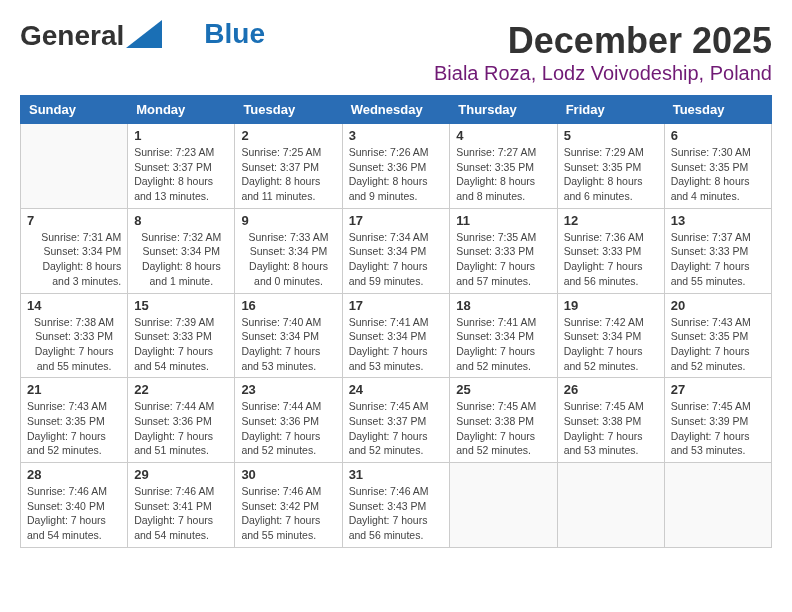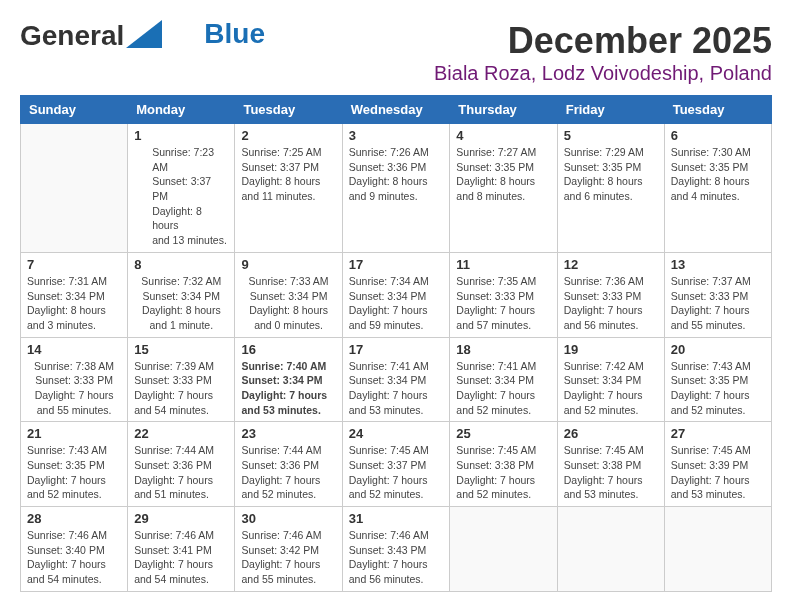--- a/index.html
+++ b/index.html
@@ -112,21 +112,21 @@
       <th>Thursday</th>
       <th>Friday</th>
       <th>Tuesday</th>
     </tr>
   </thead>
   <tbody id="calendar-body">
   <tr>
         <td class="empty"></td>
         <td>
           <div class="day-number">1</div>
-          <div class="day-info" style="white-space: pre-line; margin-left: 18px;">Sunrise: 7:23 AM
+          <div class="day-info" style="white-space: pre-line;">Sunrise: 7:23 AM
 Sunset: 3:37 PM
 Daylight: 8 hours
 and 13 minutes.</div>
         </td>
         <td>
           <div class="day-number">2</div>
           <div class="day-info" style="white-space: pre-line;">Sunrise: 7:25 AM
 Sunset: 3:37 PM
 Daylight: 8 hours
 and 11 minutes.</div>
@@ -156,21 +156,21 @@
           <div class="day-number">6</div>
           <div class="day-info" style="white-space: pre-line;">Sunrise: 7:30 AM
 Sunset: 3:35 PM
 Daylight: 8 hours
 and 4 minutes.</div>
         </td>
       </tr>
       <tr>
         <td>
           <div class="day-number">7</div>
-          <div class="day-info" style="white-space: pre-line;">Sunrise: 7:31 AM
+          <div class="day-info" style="white-space: pre-line; text-align: right;">Sunrise: 7:31 AM
 Sunset: 3:34 PM
 Daylight: 8 hours
 and 3 minutes.</div>
         </td>
         <td>
           <div class="day-number">8</div>
           <div class="day-info" style="white-space: pre-line; text-align: center;">Sunrise: 7:32 AM
 Sunset: 3:34 PM
 Daylight: 8 hours
 and 1 minute.</div>
@@ -221,21 +221,21 @@
         </td>
         <td>
           <div class="day-number">15</div>
           <div class="day-info" style="white-space: pre-line;">Sunrise: 7:39 AM
 Sunset: 3:33 PM
 Daylight: 7 hours
 and 54 minutes.</div>
         </td>
         <td>
           <div class="day-number">16</div>
-          <div class="day-info" style="white-space: pre-line; font-weight: bold;">Sunrise: 7:40 AM
+          <div class="day-info" style="white-space: pre-line;">Sunrise: 7:40 AM
 Sunset: 3:34 PM
 Daylight: 7 hours
 and 53 minutes.</div>
         </td>
         <td>
           <div class="day-number">17</div>
           <div class="day-info" style="white-space: pre-line;">Sunrise: 7:41 AM
 Sunset: 3:34 PM
 Daylight: 7 hours
 and 53 minutes.</div>

